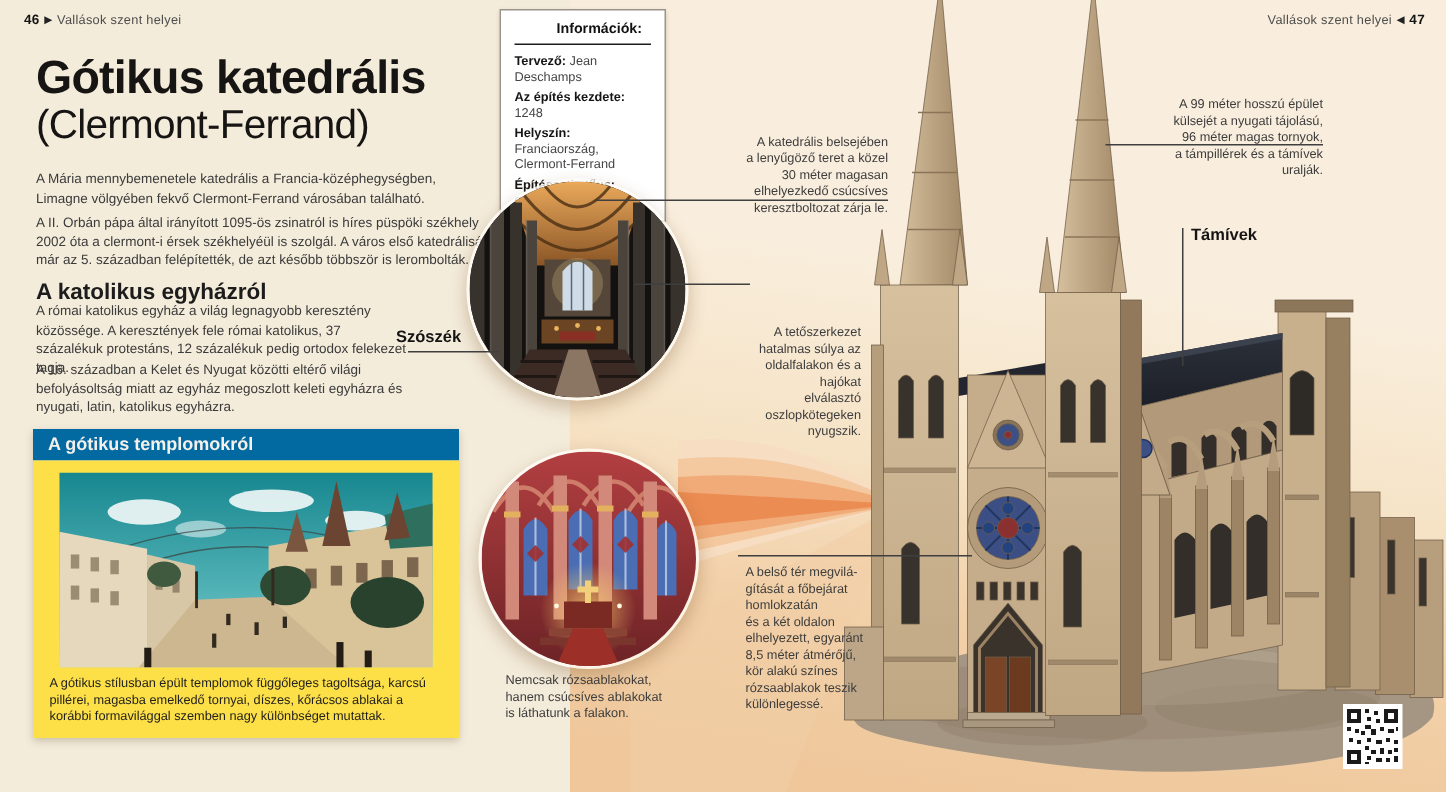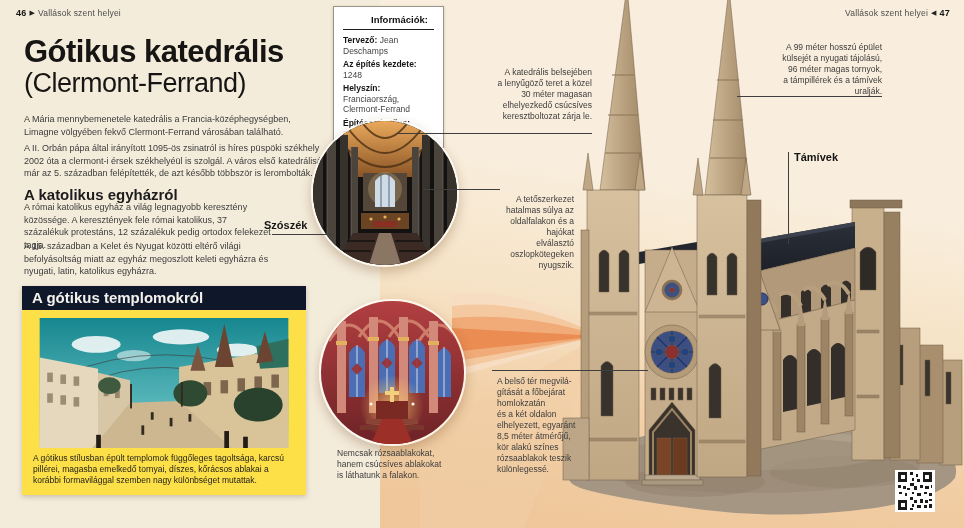--- a/index.html
+++ b/index.html
@@ -25,27 +25,27 @@
   .sec-h{font-size:15px;font-weight:700;color:#1c1c1c;}
   .infobox{
     left:333px;top:6px;width:111px;background:#fff;border:1px solid #9a948a;
     padding:7px 9px 8px;box-sizing:border-box;box-shadow:0 1px 3px rgba(90,70,40,.25);
   }
   .infobox .ib-title{font-size:9.5px;font-weight:700;color:#111;padding-left:28px;}
   .infobox .ib-rule{border:none;border-top:1.5px solid #1d1d1d;margin:4px 0 5px;}
   .infobox .row{font-size:8.5px;line-height:10.5px;margin-bottom:3px;color:#444;}
   .infobox .row b{color:#151515;}
   .gothicbox{left:22px;top:286px;width:284px;box-shadow:0 2px 5px rgba(80,60,30,.25);}
-  .gb-head{background:#0f172a;color:#f4f1ec;font-size:15px;font-weight:700;padding:3px 10px 4px;}
+  .gb-head{background:#0369a1;color:#f4f1ec;font-size:12px;font-weight:700;padding:3px 10px 4px;}
   .gb-body{background:#fde047;padding:8px 11px 9px;}
   .gb-caption{font-size:8.5px;line-height:11px;color:#23211e;margin-top:5px;}
   .circle{border-radius:50%;overflow:hidden;border:2px solid rgba(255,253,248,.8);
     box-shadow:0 5px 12px rgba(110,70,30,.3);}
   .callout{font-size:8.5px;line-height:11px;color:#3c3c3c;}
-  .ra{text-align:right;}
+  .ra{text-align:right;margin-top:22px;}
   .lbl{font-weight:700;color:#141414;font-size:11px;}
   .line{background:#3f3f3f;height:1px;}
   .vline{background:#3f3f3f;width:1.2px;}
   svg{display:block;}
 </style>
 </head>
 <body>
 
 <div class="page">
 

